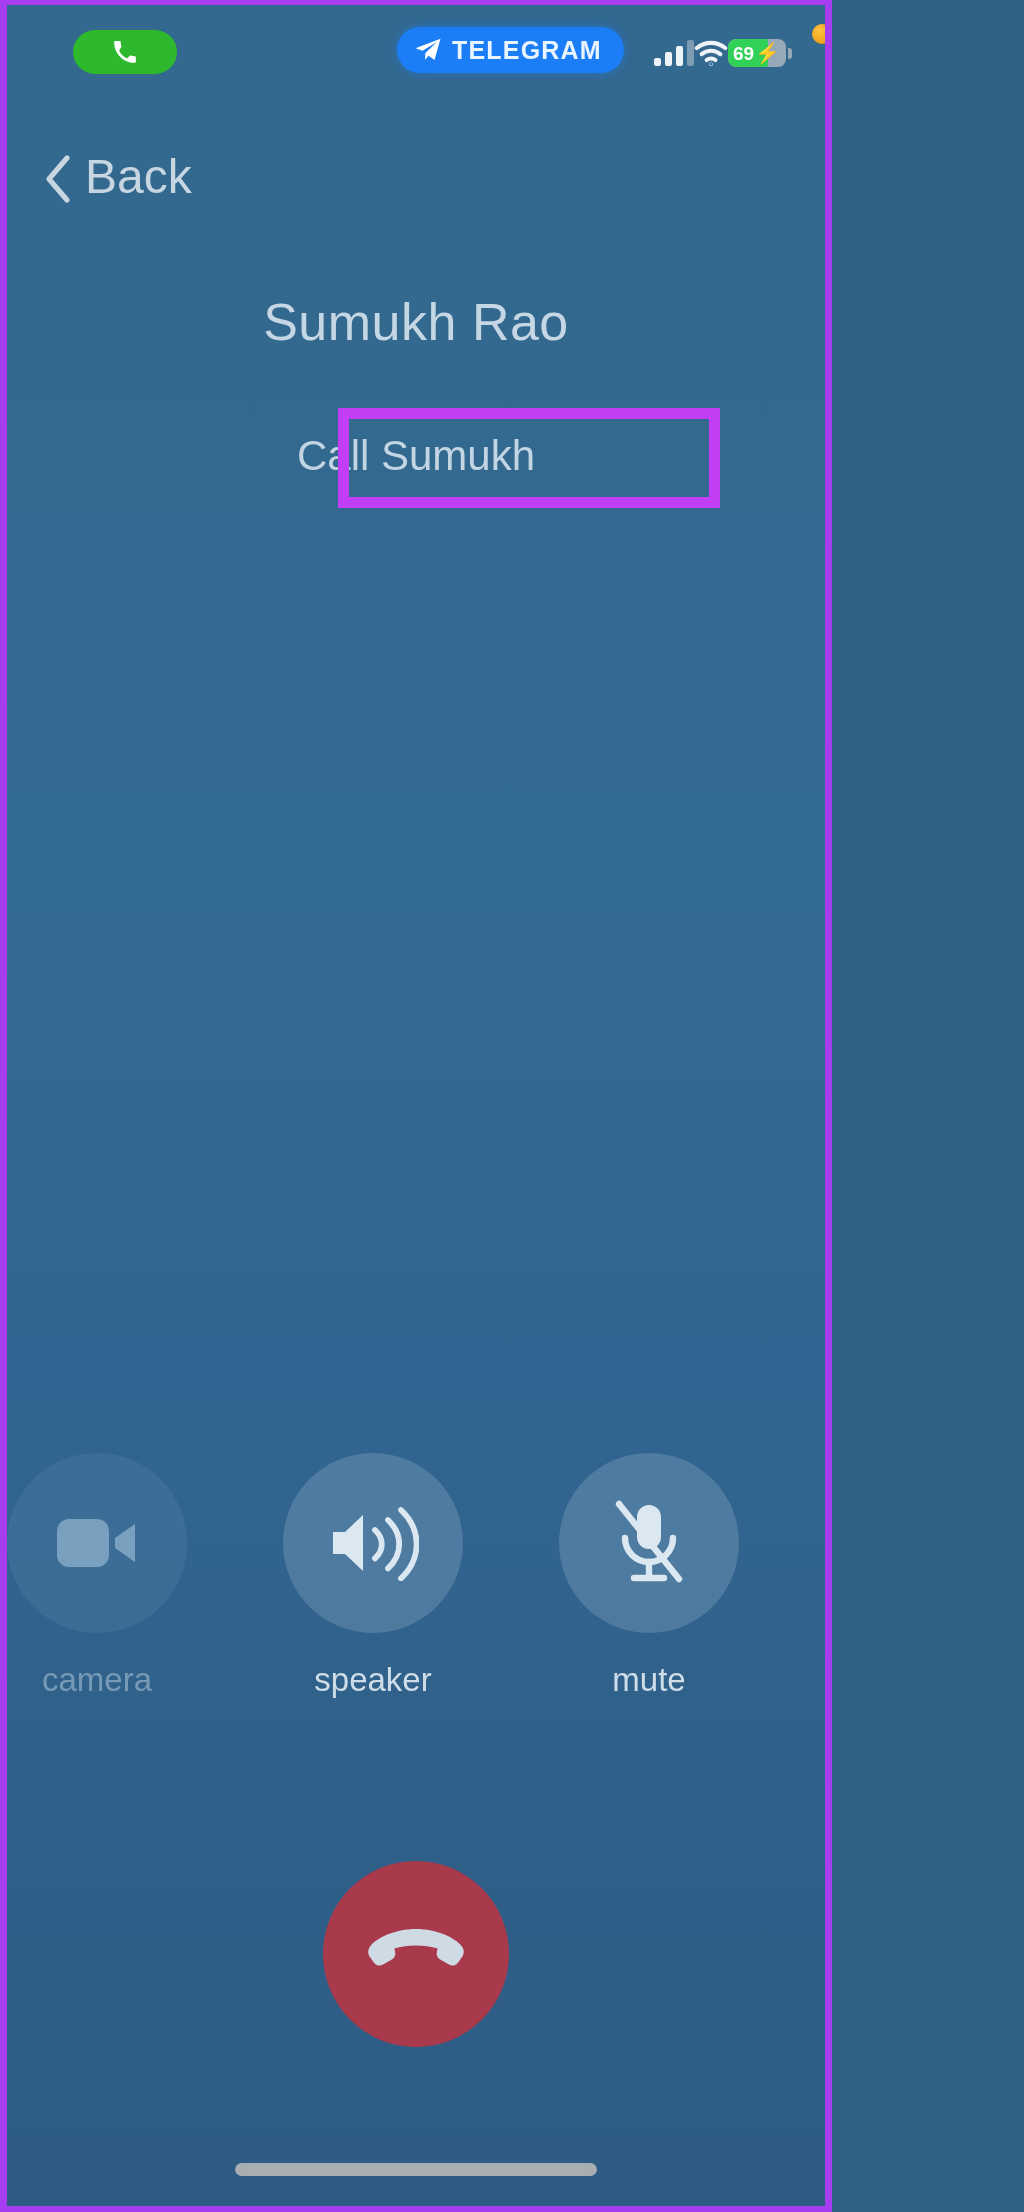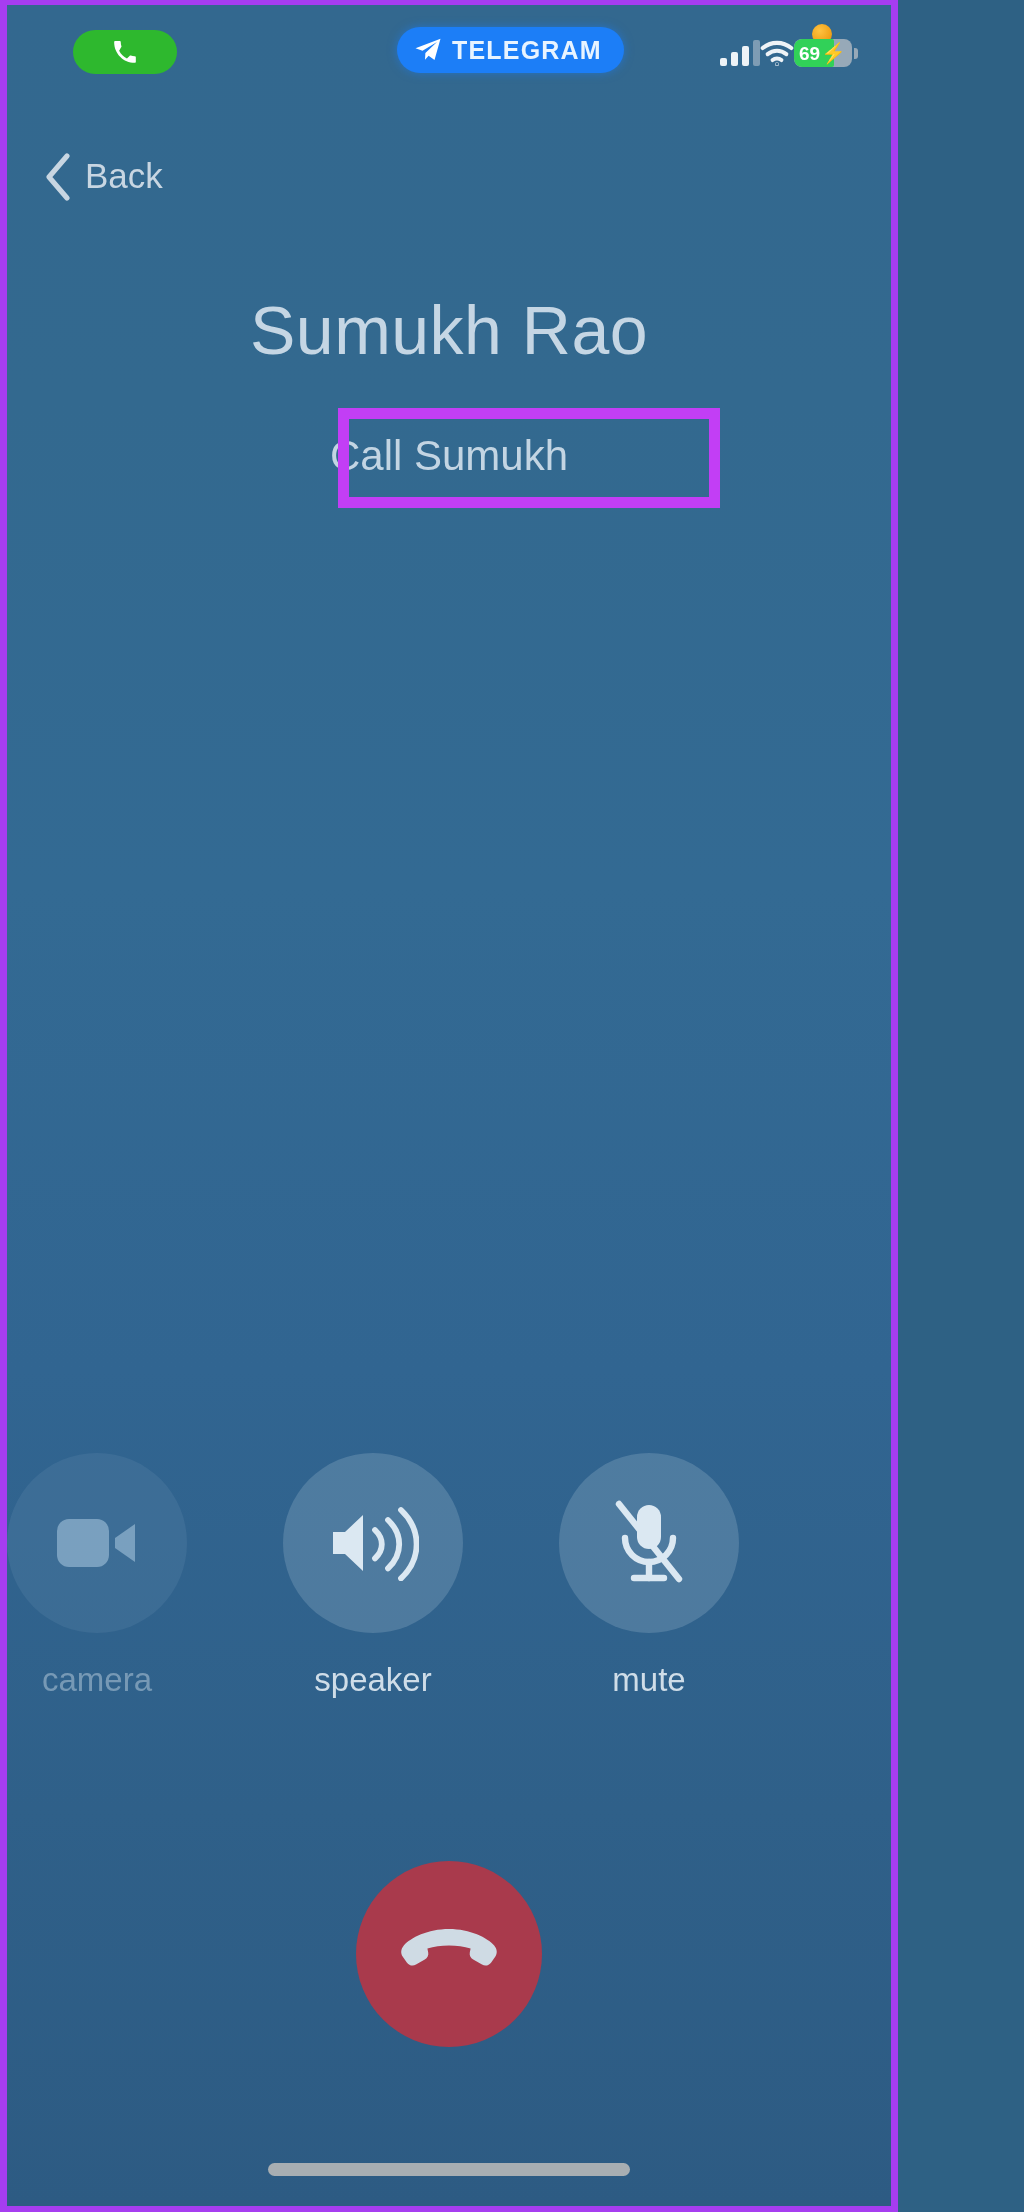--- a/index.html
+++ b/index.html
@@ -8,21 +8,21 @@
     background: #2e6184;
   }
   body {
     font-family: "Liberation Sans", sans-serif;
     -webkit-font-smoothing: antialiased;
   }
 
   
   #screen {
     position: relative;
-    width: 898px;
+    width: 832px;
     height: 2212px;
     overflow: hidden;
     box-sizing: border-box;
     border-left: 7px solid #a63df0;
     border-right: 7px solid #a63df0;
     border-top: 5px solid #a63df0;
     border-bottom: 6px solid #a63df0;
     background:
       linear-gradient(180deg,
         #33688f 0%,
@@ -153,34 +153,34 @@
     left: 22px;
     top: 140px;
     display: flex;
     align-items: center;
     gap: 12px;
     padding: 8px 14px;
   }
   .back-btn .chev { width: 30px; height: 44px; display: block; }
   .back-btn .label {
     color: #c8d6e2;
-    font-size: 35px;
+    font-size: 48px;
     line-height: 1;
   }
 
   
   .caller {
     position: absolute;
     left: 0; right: 0;
     top: 290px;
     text-align: center;
   }
   .caller-name {
     color: #c5d6e4;
-    font-size: 68px;
+    font-size: 52px;
     line-height: 1.05;
     letter-spacing: 0.5px;
     font-weight: 400;
   }
   .status-box {
     position: absolute;
     left: 331px;
     top: 403px;
     width: 382px;
     height: 100px;

